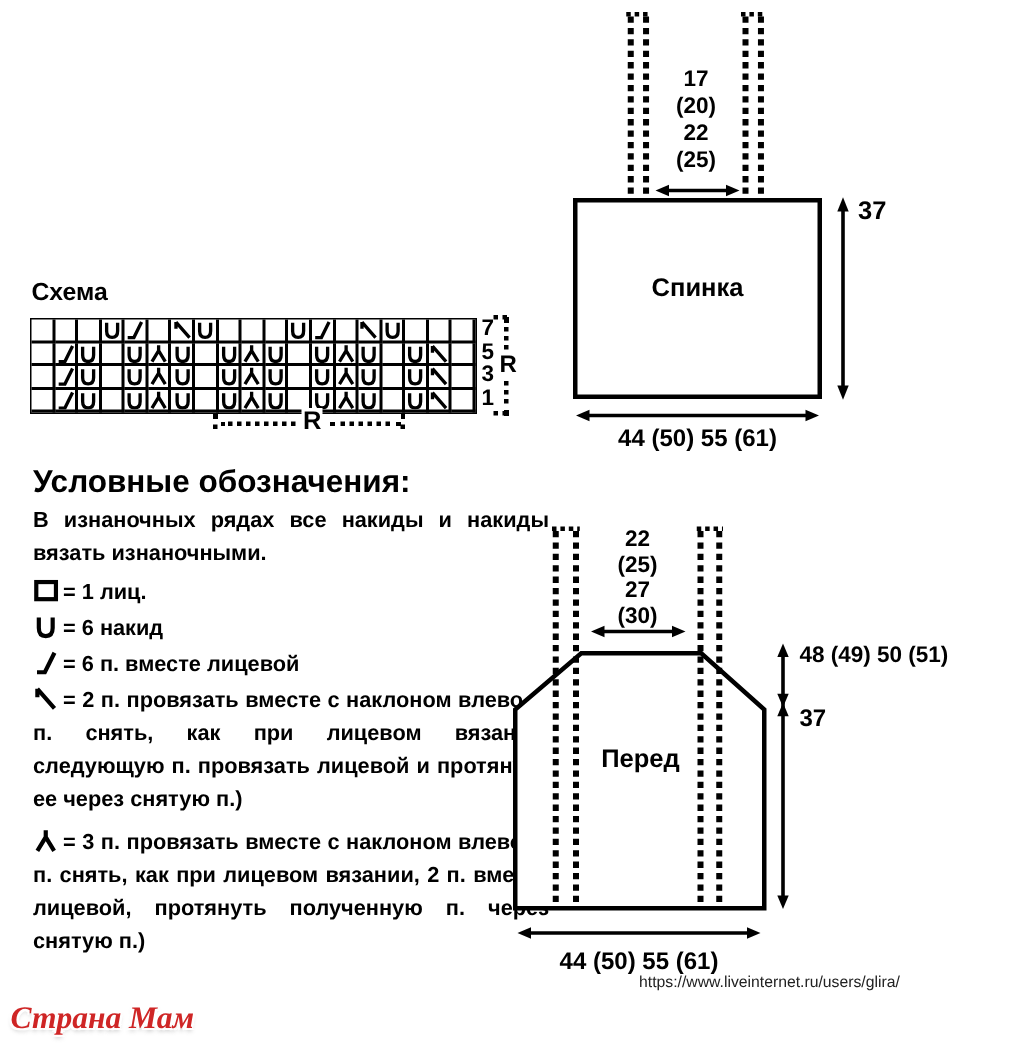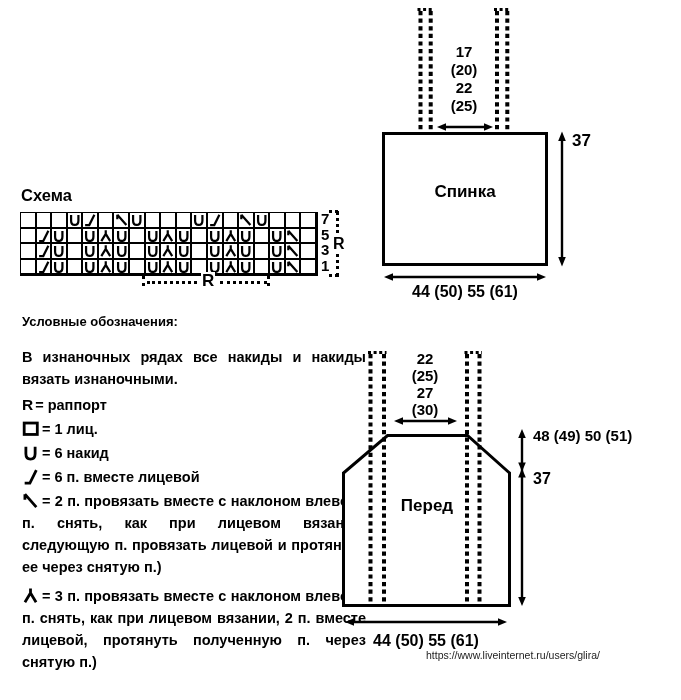--- a/index.html
+++ b/index.html
@@ -19,21 +19,21 @@
 
   .rownums{left:321px;top:211px;font-weight:bold;font-size:15px;line-height:15.6px;}
   .rownums div{height:15.6px;}
 
   .dotv{border-left:3px dotted #000;width:0;}
   .doth{border-top:3px dotted #000;height:0;}
   .rlabel{font-weight:bold;font-size:16px;background:#fff;padding:0 1px;line-height:17px;}
 
   
   .legend{left:22px;top:311px;width:344px;font-weight:bold;font-size:14.5px;line-height:22px;}
-  .legend-title{font-size:13px;margin-bottom:13px;}
+  .legend-title{font-size:21px;margin-bottom:3px;}
   .legend-intro{text-align:justify;margin-bottom:4px;}
   .entry{text-align:justify;margin-bottom:2px;}
   .entry:last-child{margin-top:7px;}
   .legsym{vertical-align:-3px;margin-right:3px;}
   .rsym{font-size:15.5px;margin-right:2px;}
 
   
   svg text{font-family:"Liberation Sans",sans-serif;font-weight:bold;fill:#000;}
   .outline{fill:#ffffff;stroke:#000;stroke-width:3;}
   .dash{stroke:#000;stroke-width:4;fill:none;stroke-dasharray:4.2 3.4;}
@@ -432,21 +432,20 @@
   <div class="abs dotv" style="left:142px;top:276px;height:10px;"></div>
   <div class="abs doth" style="left:147px;top:281px;width:50px;"></div>
   <div class="abs rlabel" style="left:201px;top:272px;font-size:17px;">R</div>
   <div class="abs doth" style="left:220px;top:281px;width:47px;"></div>
   <div class="abs dotv" style="left:267px;top:276px;height:10px;"></div>
 
   <div class="abs legend">
     <div class="legend-title">Условные обозначения:</div>
     <div class="legend-intro">В изнаночных рядах все накиды и накиды вязать изнаночными.</div>
     <div>
-        <div class="entry"><span class="rsym">R</span><span>= раппорт</span></div>
         <div class="entry"><svg viewBox="0 0 14 14" width="17" height="17" class="legsym">
             <g fill="none" stroke="#000" stroke-width="2.3">
               <rect x="1.8" y="2.5" width="10.8" height="9.4"></rect>
             </g>
           </svg><span>= 1 лиц.</span></div>
         <div class="entry"><svg viewBox="0 0 14 14" width="17" height="17" class="legsym">
             <g fill="none" stroke="#000" stroke-width="2.3">
               <path d="M3.2 2.2 V8 Q3.2 12.4 7 12.4 Q10.8 12.4 10.8 8 V2.2"></path>
             </g>
           </svg><span>= 6 накид</span></div>
@@ -527,13 +526,14 @@
     <text class="t15" x="533" y="441">48 (49) 50 (51)</text>
     <text class="t16" x="533" y="484">37</text>
 
     <line class="aline" x1="353" y1="622" x2="499" y2="622"></line>
     <polygon class="ahead" points="345,622 354,618.2 354,625.8"></polygon>
     <polygon class="ahead" points="507,622 498,618.2 498,625.8"></polygon>
     <text class="t16" x="426" y="646" text-anchor="middle">44 (50) 55 (61)</text>
   </svg>
 
   <div class="abs url">https://www.liveinternet.ru/users/glira/</div>
+  <div class="abs watermark">Страна Мам</div>
 </div>
 
 </body></html>

